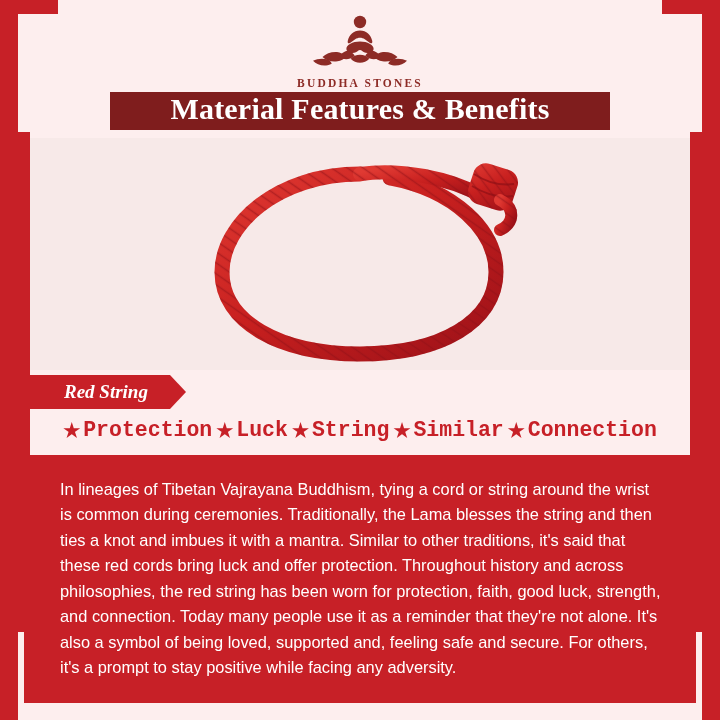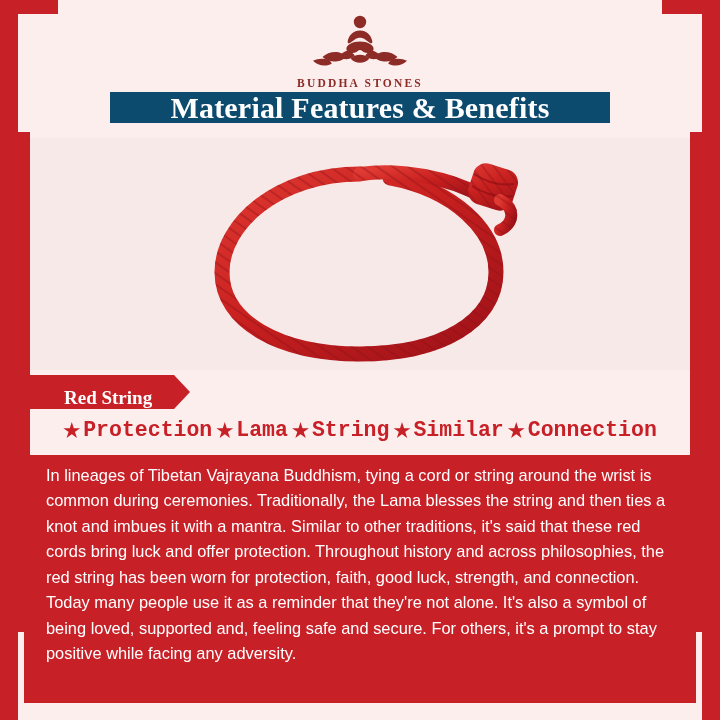--- a/index.html
+++ b/index.html
@@ -83,24 +83,24 @@
     font-weight: bold;
     font-family: "Liberation Serif", serif;
   }
 
   
   .title-banner {
     position: absolute;
     left: 110px;
     top: 92px;
     width: 500px;
-    height: 31px;
-    background: #0c4a6e;
-    display: flex;
-    align-items: center;
+    height: 38px;
+    background: #7f1d1d;
+    display: flex;
+    align-items: flex-start;
     justify-content: center;
     z-index: 4;
   }
   .title-banner .title-text {
     color: #ffffff;
     font-size: 30px;
     font-weight: bold;
     letter-spacing: 0.2px;
     font-family: "Liberation Serif", serif;
     white-space: nowrap;
@@ -129,22 +129,23 @@
     top: 375px;
     height: 34px;
     z-index: 5;
     display: flex;
     align-items: center;
   }
   .label-tab-body {
     background: #c72027;
     height: 34px;
     display: flex;
-    align-items: flex-end;
+    align-items: center;
     padding: 0 22px 0 34px;
+    font-style: italic;
   }
   .label-tab-text {
     color: #ffffff;
     font-size: 19px;
     font-weight: bold;
     font-family: "Liberation Serif", serif;
     white-space: nowrap;
   }
   .label-tab-tail {
     width: 0; height: 0;
@@ -194,21 +195,21 @@
     z-index: 5;
     padding: 8px 20px 8px 22px;
     box-sizing: border-box;
   }
   .desc-text {
     color: #ffffff;
     font-size: 16.4px;
     line-height: 1.55;
     font-family: "Liberation Sans", sans-serif;
     text-align: left;
-    margin: 0;
+    margin: 14px;
   }
 </style>
 </head>
 <body>
 
 <div class="page">
 
   <div class="header-band"></div>
 
   <div class="side-bar side-left-top"></div>
@@ -300,21 +301,21 @@
     <div class="label-tab-tail"></div>
   </div>
 
   <div class="benefits-row">
     <div class="benefit">
       <span class="star">★</span>
       <span class="bname">Protection</span>
     </div>
     <div class="benefit">
       <span class="star">★</span>
-      <span class="bname">Lama</span>
+      <span class="bname">Luck</span>
     </div>
     <div class="benefit">
       <span class="star">★</span>
       <span class="bname">String</span>
     </div>
     <div class="benefit">
       <span class="star">★</span>
       <span class="bname">Similar</span>
     </div>
     <div class="benefit">

